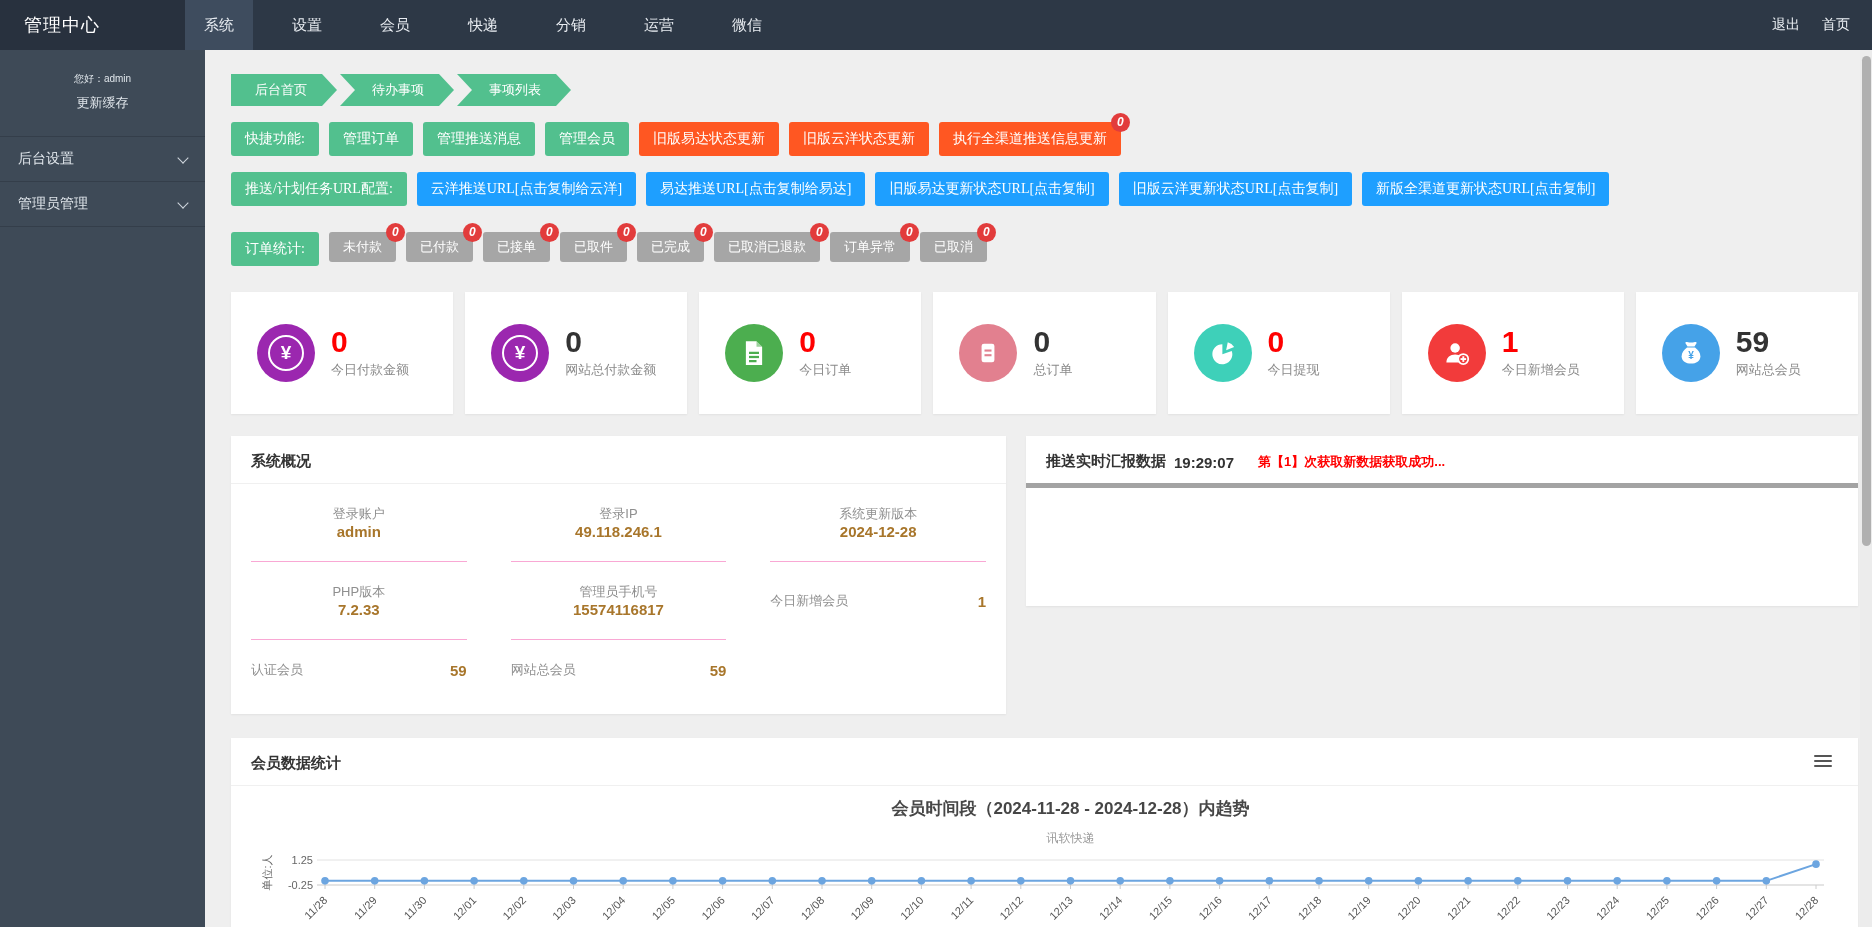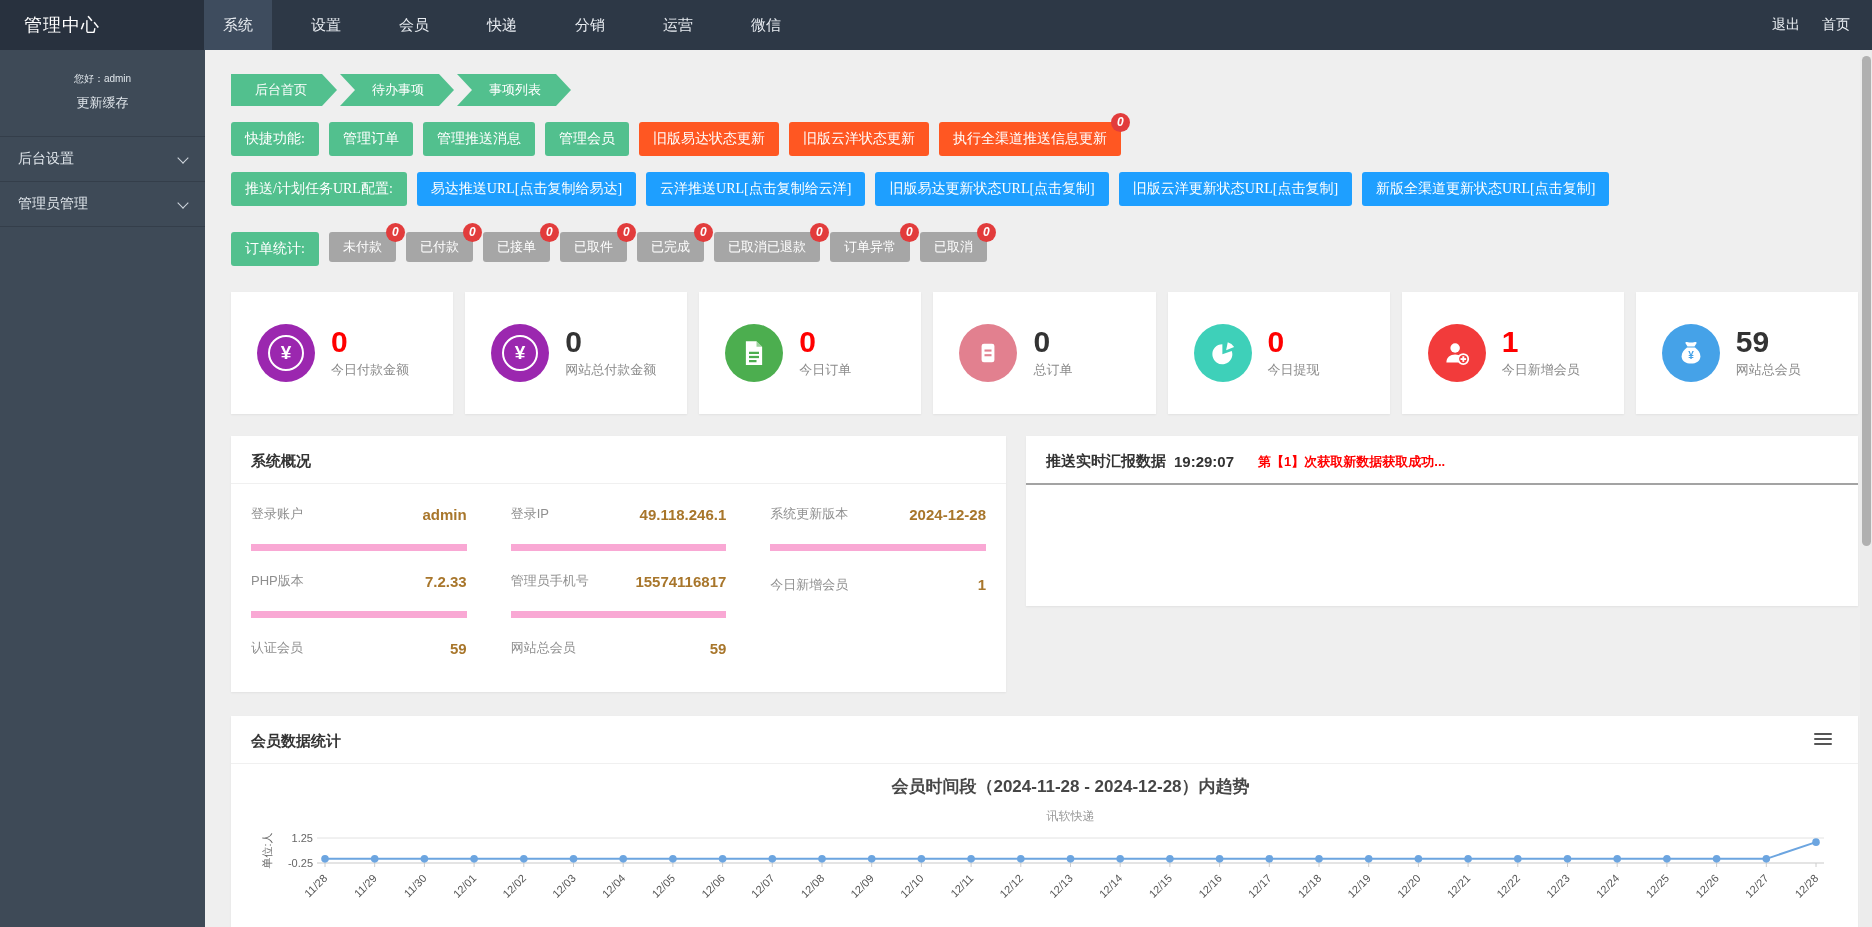--- a/index.html
+++ b/index.html
@@ -2,21 +2,21 @@
 <html><head>
 <meta charset="utf-8">
 <style>
   * { margin:0; padding:0; box-sizing:border-box; }
   html,body { width:1872px; height:927px; overflow:hidden; background:#efefef;
     font-family:"Liberation Sans","DejaVu Sans",sans-serif; }
   .page { position:relative; width:1872px; height:927px; }
 
   
   .navbar { position:absolute; left:0; top:0; width:1872px; height:50px; background:#2d3846; display:flex; align-items:stretch; z-index:20; }
-  .logo { width:204px; background:#28313e; color:#fff; font-size:18px; line-height:50px; padding-left:24px; letter-spacing:1px; }
+  .logo { width:185px; background:#28313e; color:#fff; font-size:18px; line-height:50px; padding-left:24px; letter-spacing:1px; }
   .nav-items { display:flex;gap:20px; }
   .nav-item { color:#e8ecf1; font-size:15px; line-height:50px; padding:0 19px; cursor:pointer; }
   .nav-item.active { background:#3e4c5e; }
   .nav-right { margin-left:auto; display:flex; align-items:center; padding-right:22px; gap:22px; }
   .nav-right a { color:#eef2f6; font-size:14px; cursor:pointer; text-decoration:none; }
 
   
   .sidebar { position:absolute; left:0; top:50px; width:205px; height:877px; background:#3e4a57; color:#dfe5ea; }
   .greeting { text-align:center; padding-top:22px; font-size:10px; }
   .cache-link { text-align:center; margin-top:8px; font-size:13px; cursor:pointer; }
@@ -56,25 +56,25 @@
   .card-value { font-size:30px; font-weight:bold; line-height:30px; }
   .card-label { font-size:13px; color:#8a8a8a; }
 
   
   .panel-row { display:flex; gap:20px; margin-top:22px; align-items:flex-start; }
   .panel { background:#fff; box-shadow:0 1px 2px rgba(0,0,0,.06); }
   .panel-head { padding:16px 20px 12px; border-bottom:1px solid #f0f0f0; font-size:15px; font-weight:bold; color:#333; }
   .sys-panel { width:775px; }
   .sys-grid { display:grid; grid-template-columns:1fr 1fr 1fr; column-gap:44px; padding:0 20px 14px; }
   .sys-cell { display:flex; justify-content:space-between; align-items:center; padding:21px 0; }
-  .sys-cell.bb { border-bottom:7px solid #f9a8d4; }
+  .sys-cell.bb { border-bottom:1px solid #f9a8d4;flex-direction:column; }
   .sys-label { font-size:13px; color:#8f8f8f; }
   .sys-value { font-size:15px; font-weight:bold; color:#a8762b; }
   .push-panel { flex:1; height:170px; }
-  .push-head { display:flex; align-items:center; gap:8px; padding:16px 20px 12px; border-bottom:2px solid #a3a3a3; }
+  .push-head { display:flex; align-items:flex-end; gap:8px; padding:16px 20px 12px; border-bottom:5px solid #a3a3a3; }
   .push-title { font-size:15px; font-weight:bold; color:#333; }
   .push-time { font-size:15px; font-weight:bold; color:#333; }
   .push-msg { font-size:13px; font-weight:bold; color:#f00; margin-left:16px; }
 
   
   .chart-panel { margin-top:24px; height:320px; position:relative; }
   .chart-area { position:relative; padding:4px 10px 0; }
   .chart-menu { position:absolute; right:26px; top:14px; width:18px; cursor:pointer; }
   .chart-menu span { display:block; height:2.5px; background:#555; margin:2.5px 0; border-radius:1px; }
   .chart-legend { display:flex; align-items:center; justify-content:center; gap:6px; margin-top:10px; }
@@ -138,22 +138,22 @@
       <button class="btn orange">旧版易达状态更新</button>
       <button class="btn orange">旧版云洋状态更新</button>
       <span class="badge-wrap">
         <button class="btn orange">执行全渠道推送信息更新</button>
         <i class="badge">0</i>
       </span>
     </div>
 
     <div class="btn-row">
       <span class="btn green label">推送/计划任务URL配置:</span>
+      <button class="btn blue">云洋推送URL[点击复制给云洋]</button>
       <button class="btn blue">易达推送URL[点击复制给易达]</button>
-      <button class="btn blue">云洋推送URL[点击复制给云洋]</button>
       <button class="btn blue">旧版易达更新状态URL[点击复制]</button>
       <button class="btn blue">旧版云洋更新状态URL[点击复制]</button>
       <button class="btn blue">新版全渠道更新状态URL[点击复制]</button>
     </div>
 
     <div class="btn-row order-row">
       <span class="btn green label">订单统计:</span>
       <span class="badge-wrap"><button class="btn gray">未付款</button><i class="badge">0</i></span>
       <span class="badge-wrap"><button class="btn gray">已付款</button><i class="badge">0</i></span>
       <span class="badge-wrap"><button class="btn gray">已接单</button><i class="badge">0</i></span>

